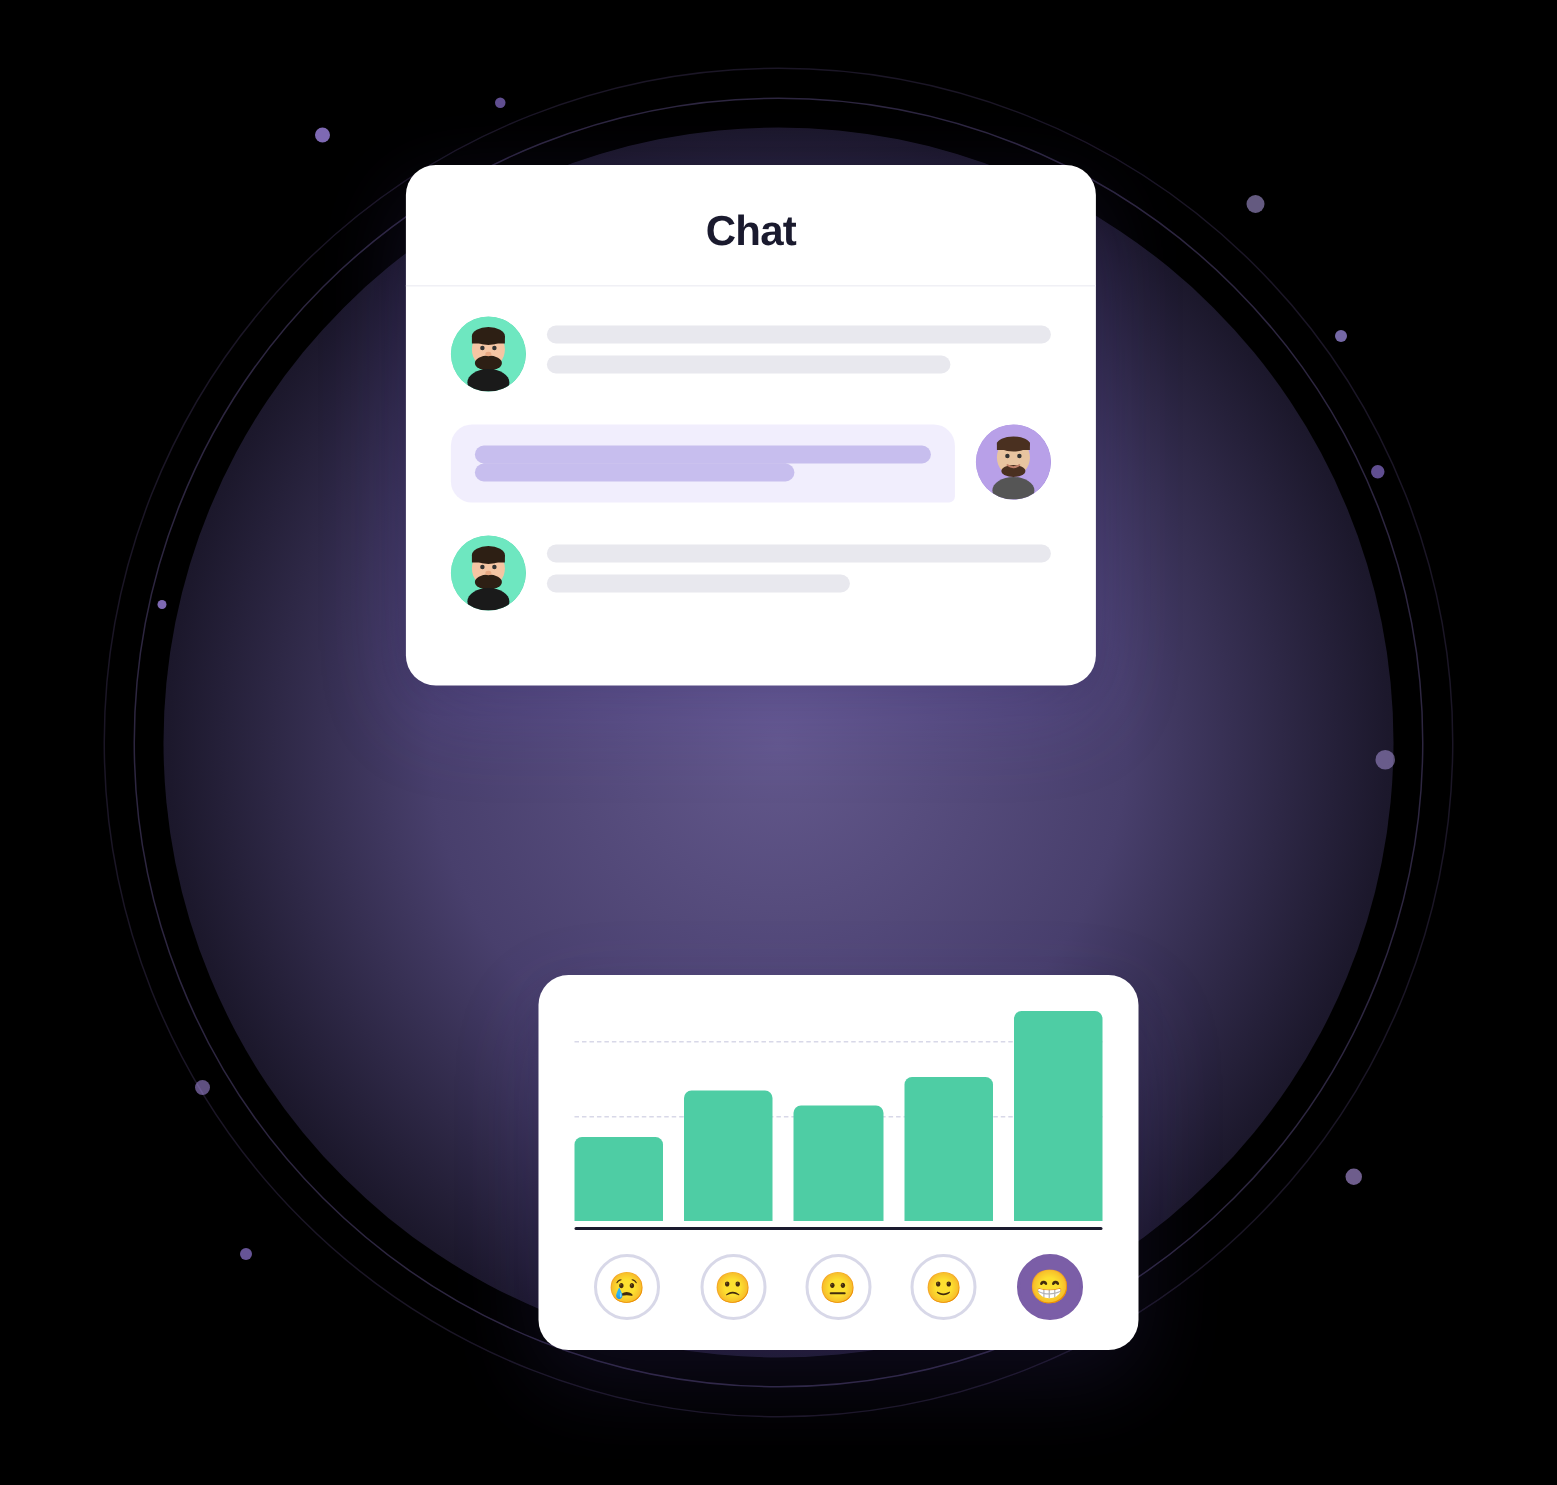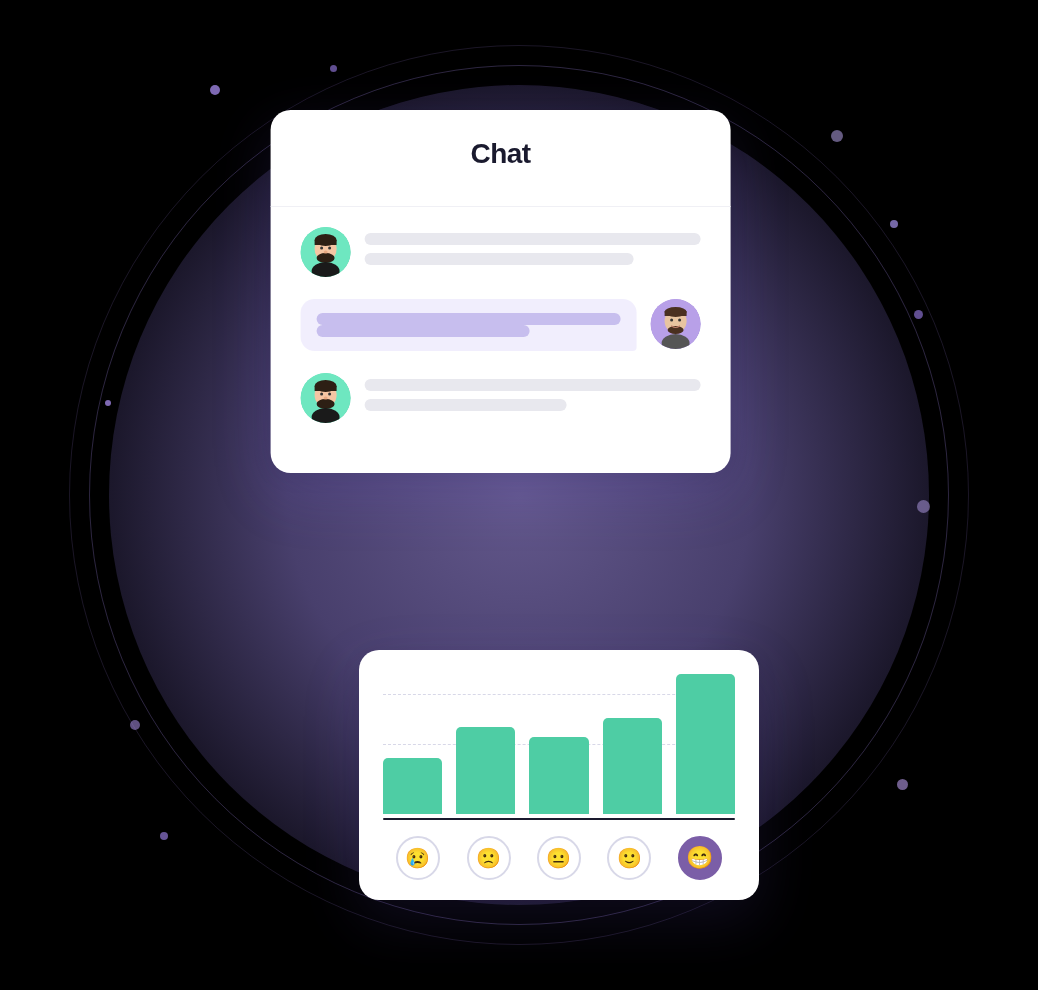--- a/index.html
+++ b/index.html
@@ -55,21 +55,21 @@
       box-shadow: 0 20px 60px rgba(100,80,200,0.18), 0 4px 20px rgba(0,0,0,0.08);
       top: 110px;
       left: 50%;
       transform: translateX(-54%);
       padding-bottom: 40px;
       z-index: 10;
     }
 
     .chat-card-header {
       text-align: center;
-      padding: 28px 0 36px;
+      padding: 28px 0 20px;
       border-bottom: 1px solid #f0f0f5;
     }
 
     .chat-card-title {
       font-size: 28px;
       font-weight: 700;
       color: #1a1a2e;
       letter-spacing: -0.5px;
     }
 

